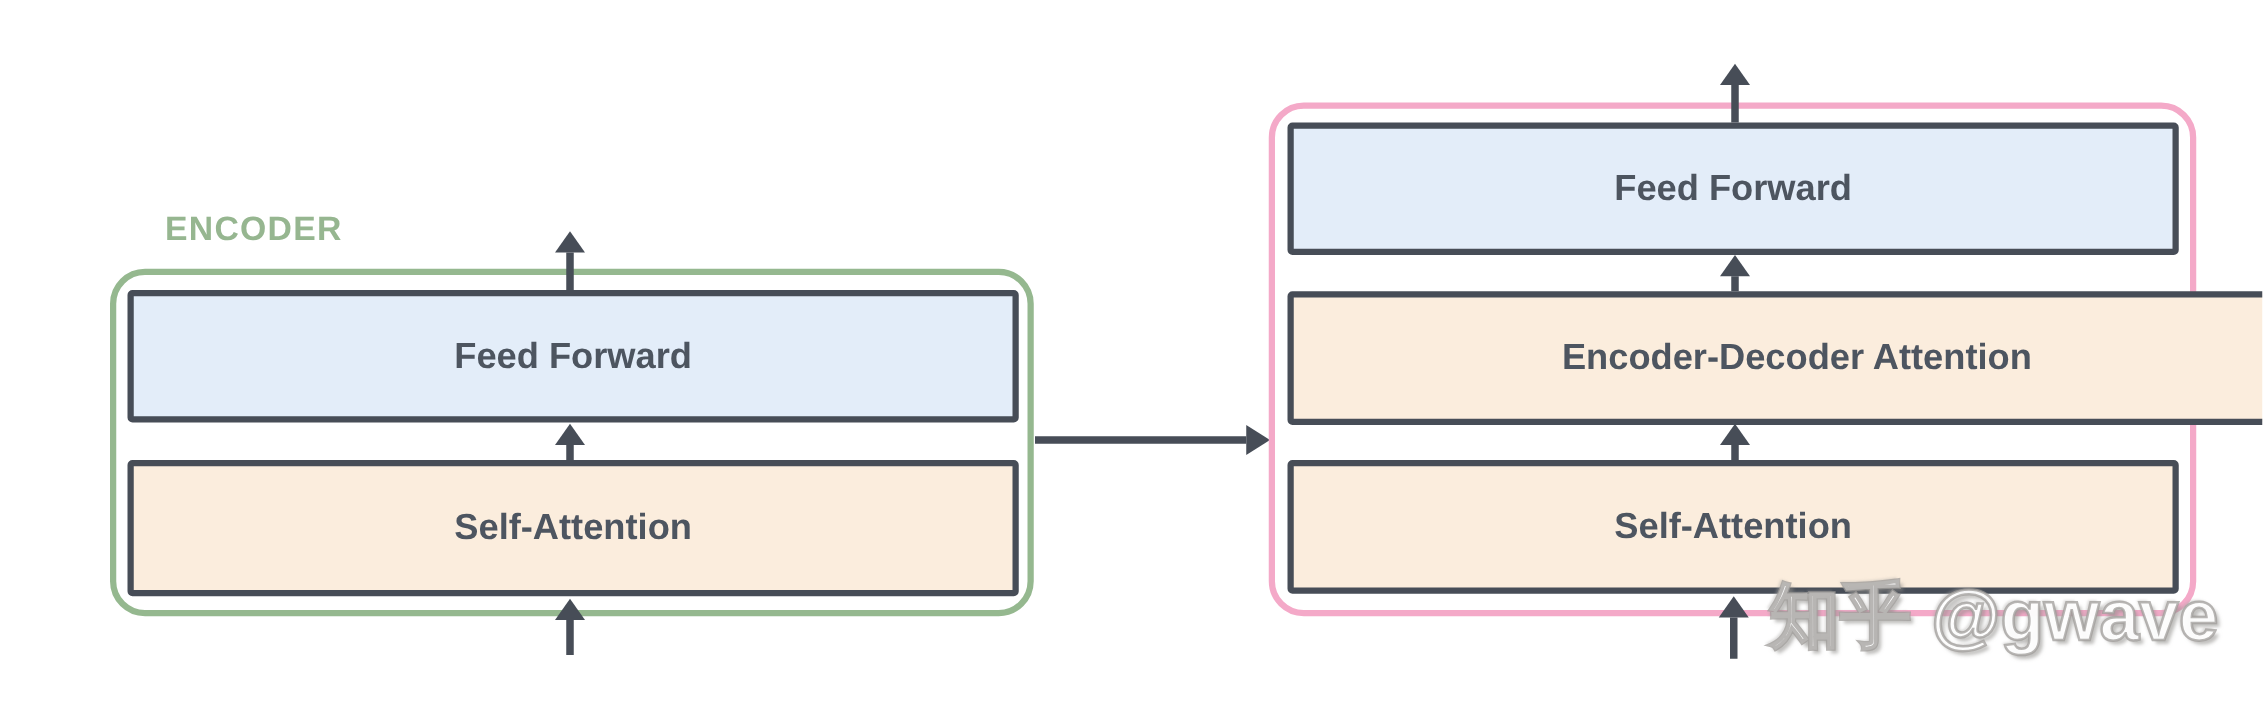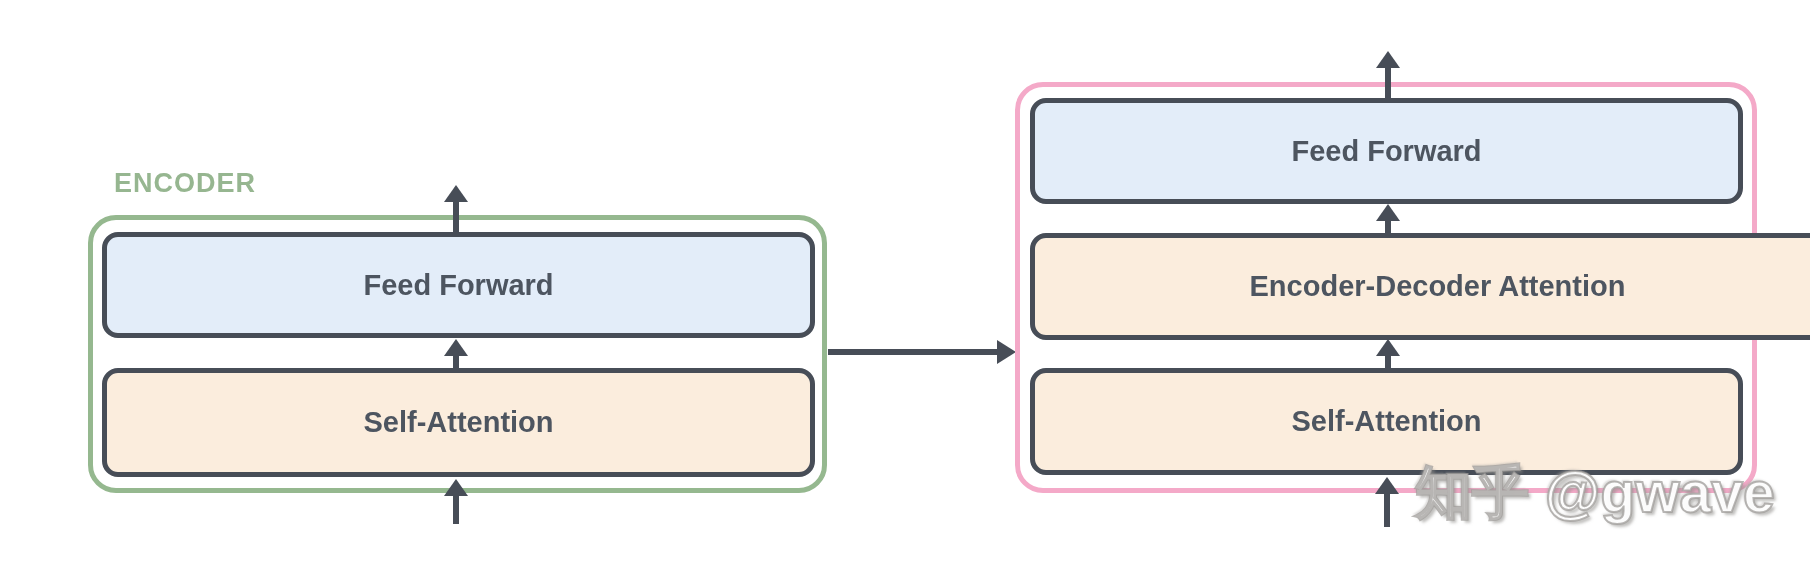--- a/index.html
+++ b/index.html
@@ -31,21 +31,21 @@
     font-weight: 700;
     letter-spacing: 1px;
   }
   .group-label.encoder { color: #96b690; }
   .group-label.decoder { color: #cd92b5; }
   
   .block {
     position: absolute;
     box-sizing: border-box;
     border: 5px solid #474d57;
-    border-radius: 16px;
+    border-radius: 4px;
     display: flex;
     align-items: center;
     justify-content: center;
     font-size: 29px;
     font-weight: 700;
     color: #4d5560;
   }
   .block.blue  { background: #e3edf9; }
   .block.peach { background: #fbeddd; }
   
@@ -98,21 +98,21 @@
     text-shadow: 3px 3px 3px rgba(140, 138, 135, 0.55),
                  -2px -2px 2px rgba(170, 168, 165, 0.4);
     white-space: nowrap;
   }
 </style>
 </head>
 <body>
 
 <div class="canvas">
 
-  <div class="group-label encoder" style="left:114px; top:168px;text-align:right;">ENCODER</div>
+  <div class="group-label encoder" style="left:132px; top:168px;text-align:right;">ENCODER</div>
 
   <div class="group-border encoder" style="left:88px; top:215px; width:739px; height:278px;"></div>
 
   <div class="arrow-up" style="left:443px; top:185px; height:47px;">
     <div class="head"></div>
     <div class="shaft"></div>
   </div>
 
   <div class="block blue" style="left:102px; top:232px; width:713px; height:106px;">
     <span>Feed Forward</span>

